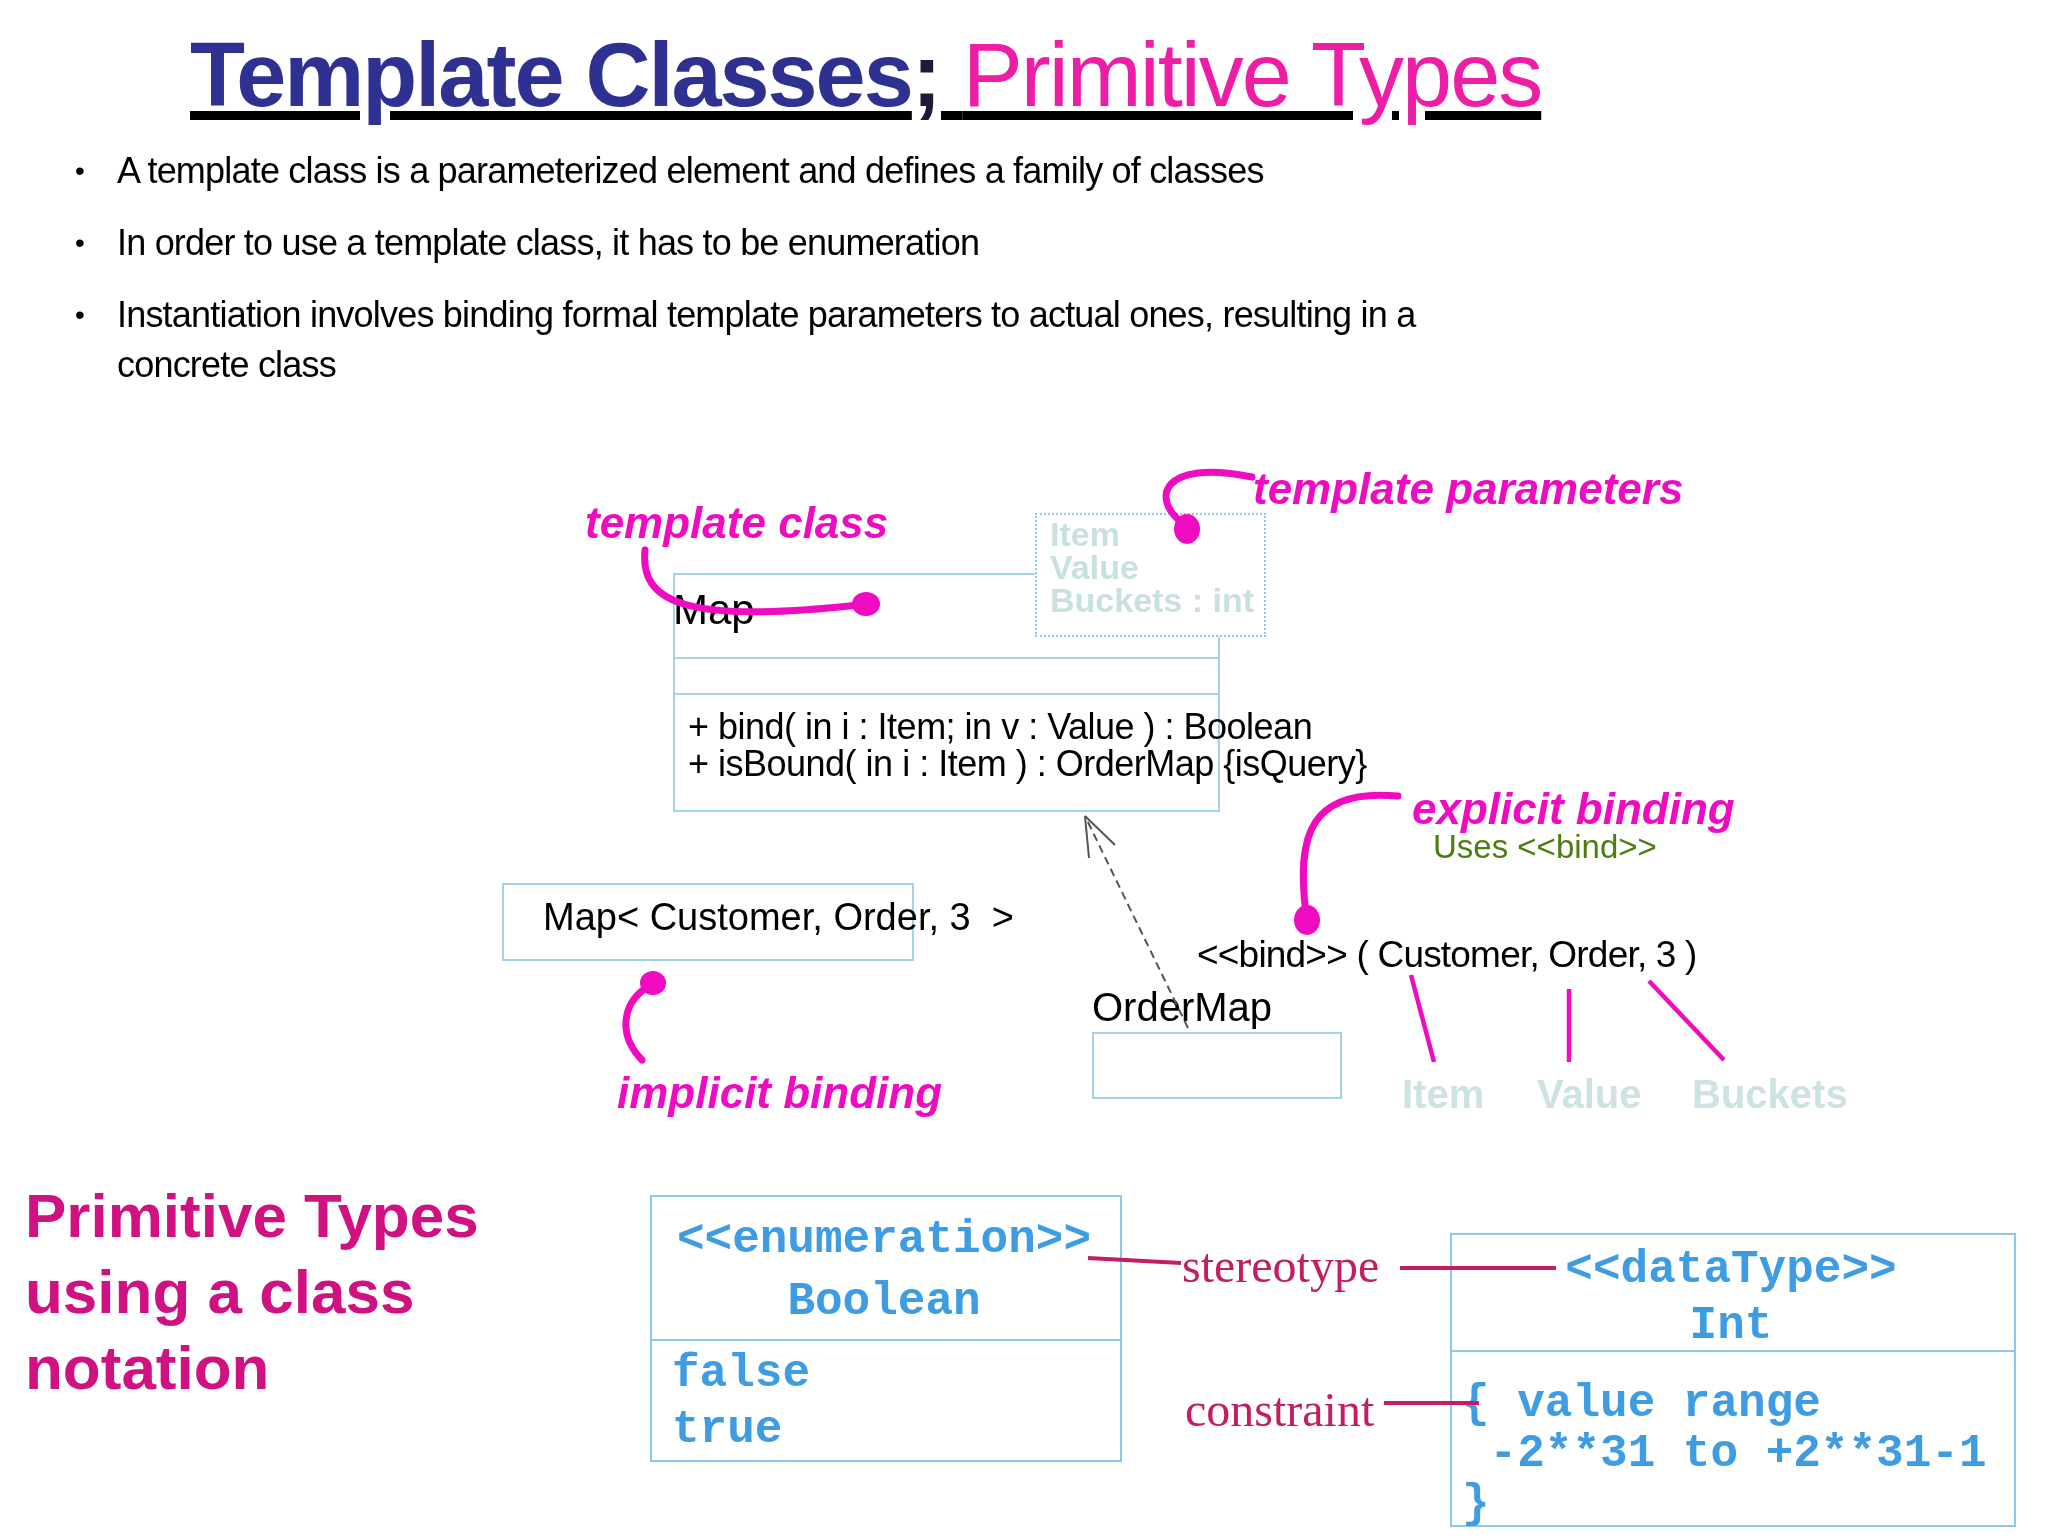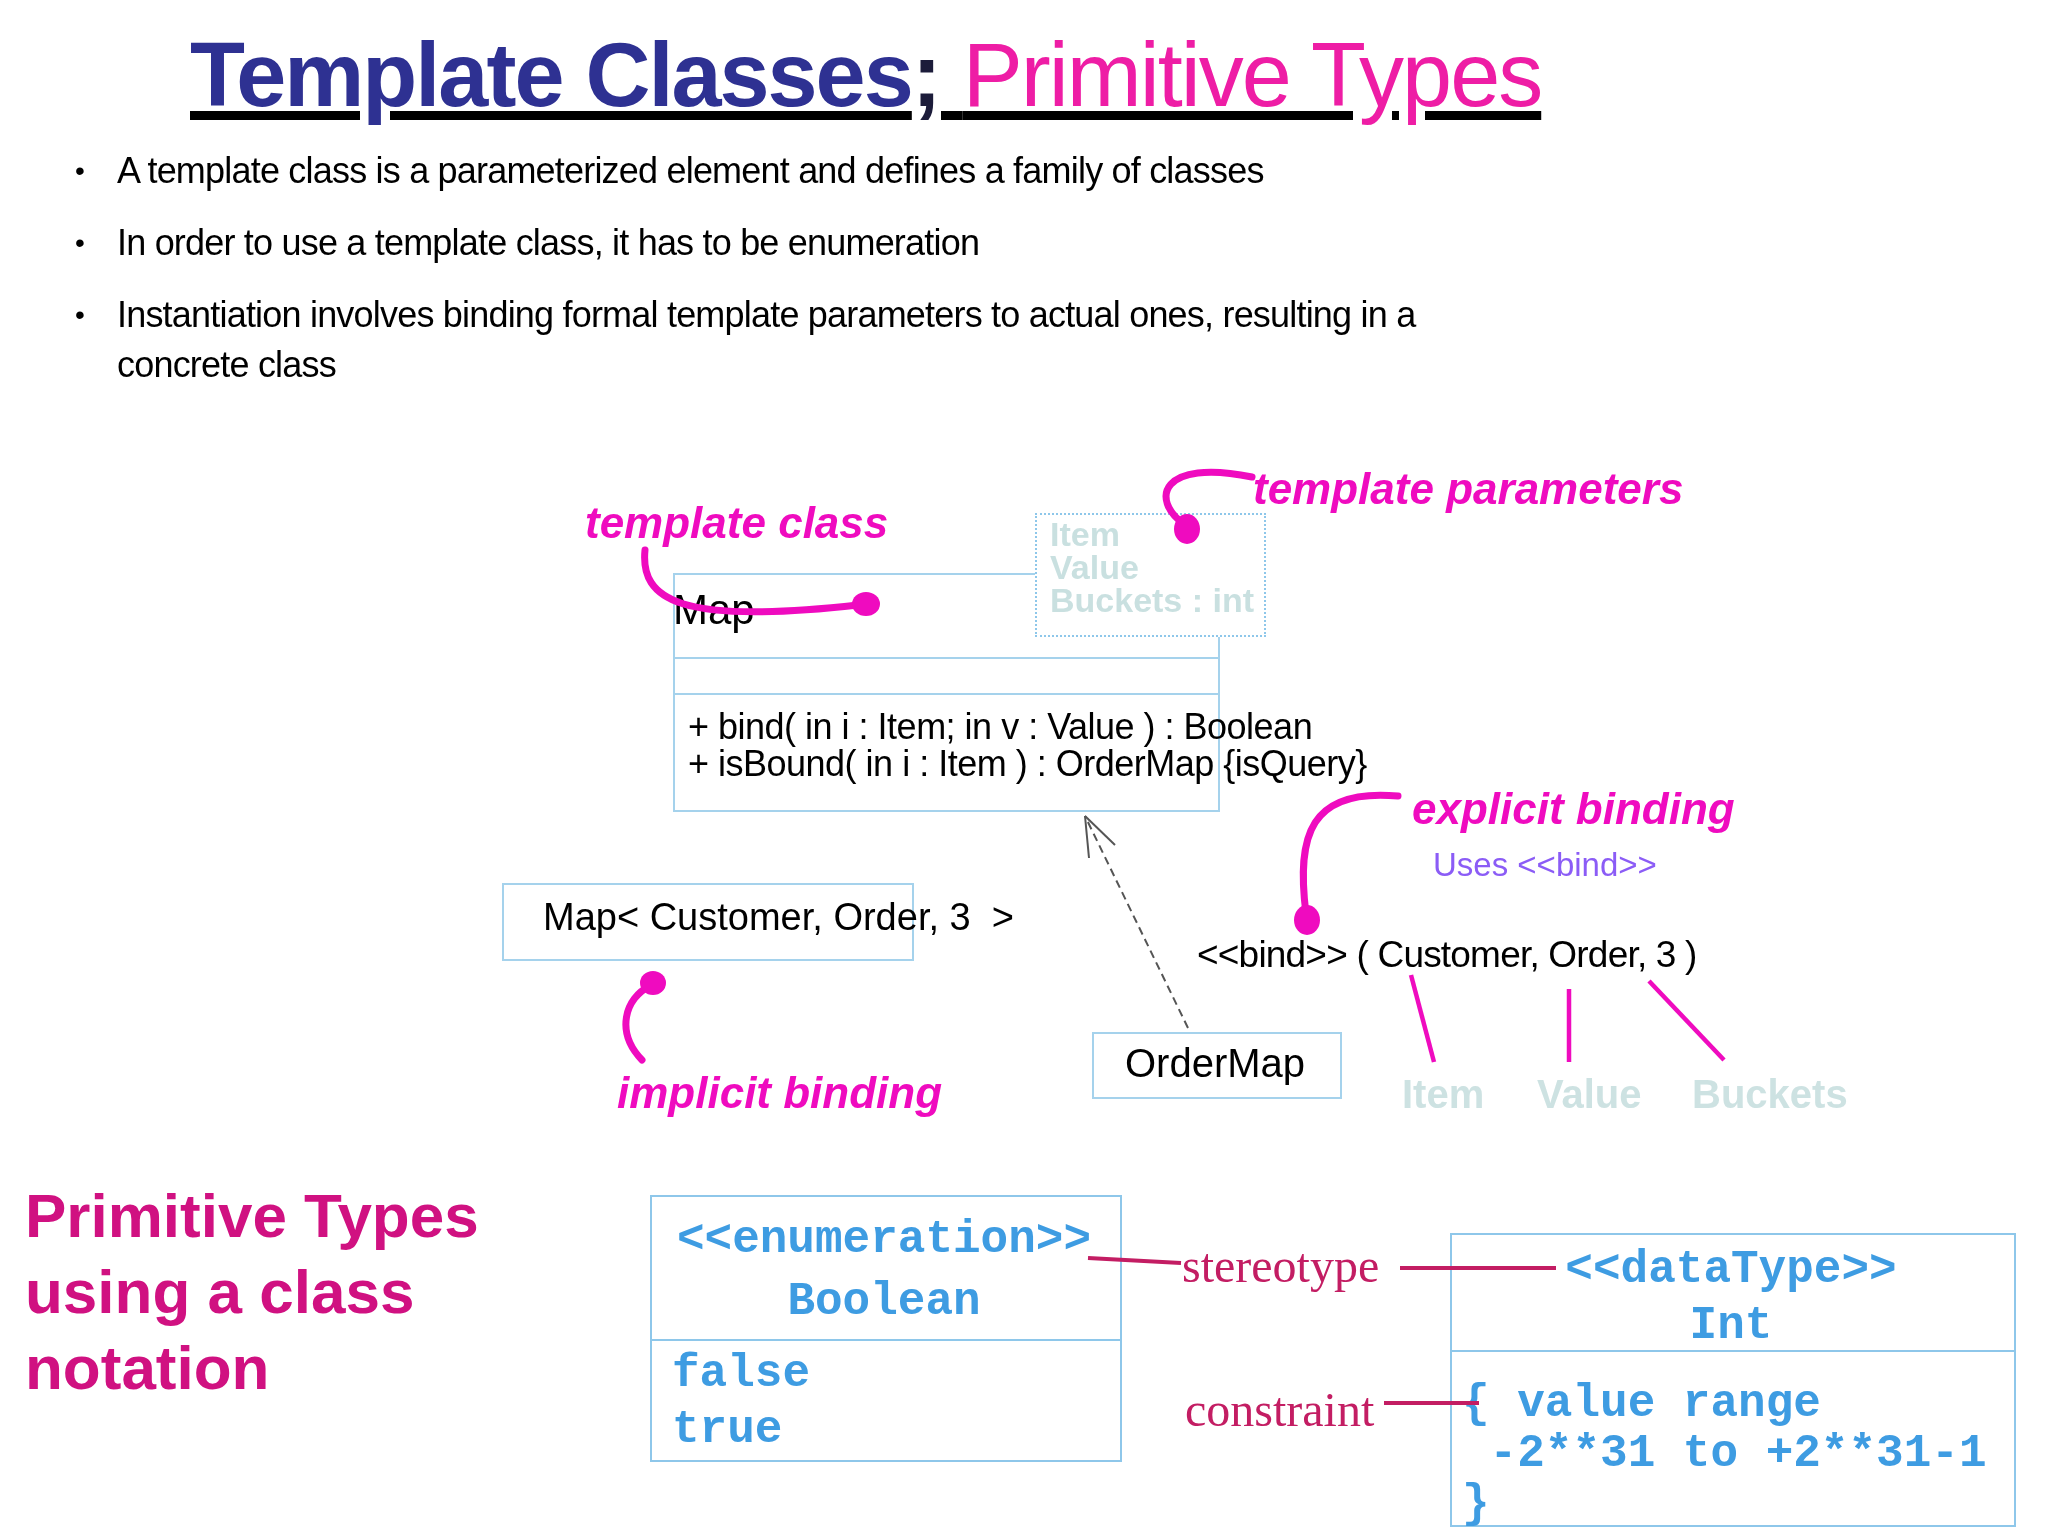--- a/index.html
+++ b/index.html
@@ -36,24 +36,24 @@
   .map-op1{left:688px;top:706px;}
   .map-op2{left:688px;top:743px;}
 
   .tparam-box{left:1035px;top:513px;width:227px;height:120px;border:2px dotted #8ec7ea;background:#fff;}
   .tparam-text{left:1050px;top:518px;font-size:34px;font-weight:bold;line-height:33px;color:#c9e0e0;white-space:nowrap;}
 
   .bound-box{left:502px;top:883px;width:408px;height:74px;}
   .bound-text{left:543px;top:896px;font-size:38px;color:#000;white-space:pre;}
 
   .ordermap-box{left:1092px;top:1032px;width:246px;height:63px;}
-  .ordermap-text{left:1092px;top:1032px;width:246px;height:63px;line-height:63px;text-align:center;font-size:40px;color:#000;}
+  .ordermap-text{left:1092px;top:976px;width:246px;height:63px;line-height:63px;text-align:left;font-size:40px;color:#000;}
 
   .bind-expr{left:1197px;top:934px;font-size:37px;letter-spacing:-0.8px;color:#000;white-space:nowrap;}
-  .uses-bind{left:1433px;top:846px;font-size:33px;color:#8b5cf6;white-space:nowrap;}
+  .uses-bind{left:1433px;top:828px;font-size:33px;color:#4d7c0f;white-space:nowrap;}
 
   .pale-label{color:#cde2e2;font-weight:bold;font-size:40px;white-space:nowrap;}
   .pale-item{left:1402px;top:1072px;}
   .pale-value{left:1537px;top:1072px;}
   .pale-buckets{left:1692px;top:1072px;}
 
   
   .prim-heading{left:25px;top:1178px;font-size:62px;font-weight:bold;line-height:76px;color:#d01181;white-space:nowrap;}
 
   .mono-blue{font-family:"Liberation Mono",monospace;font-weight:bold;color:#3e9ce2;font-size:46px;white-space:pre;}

